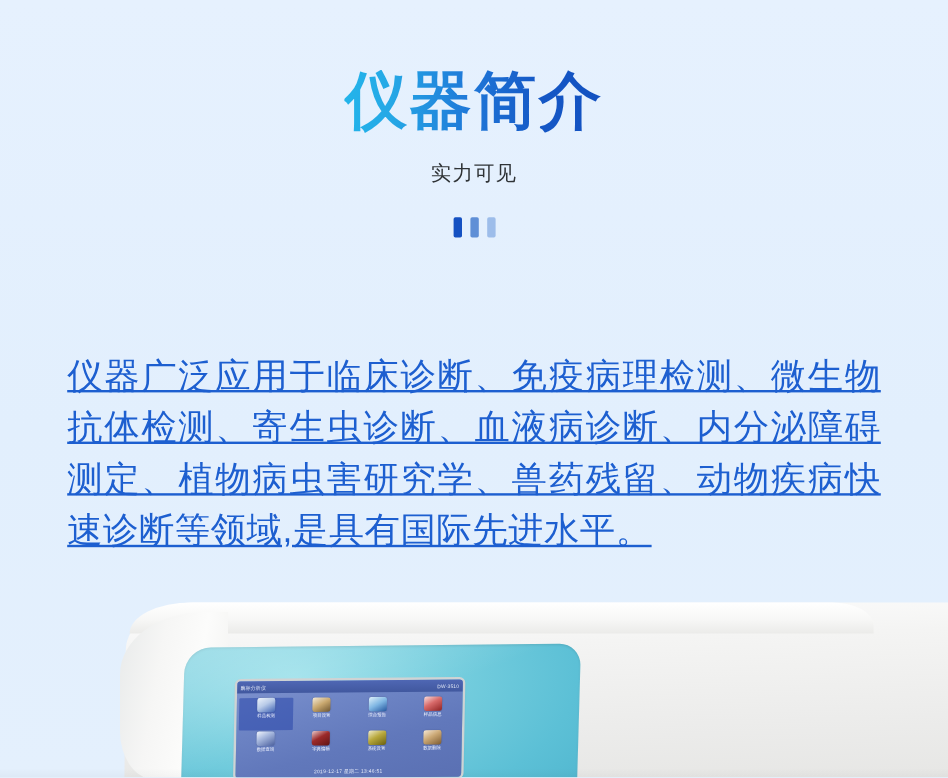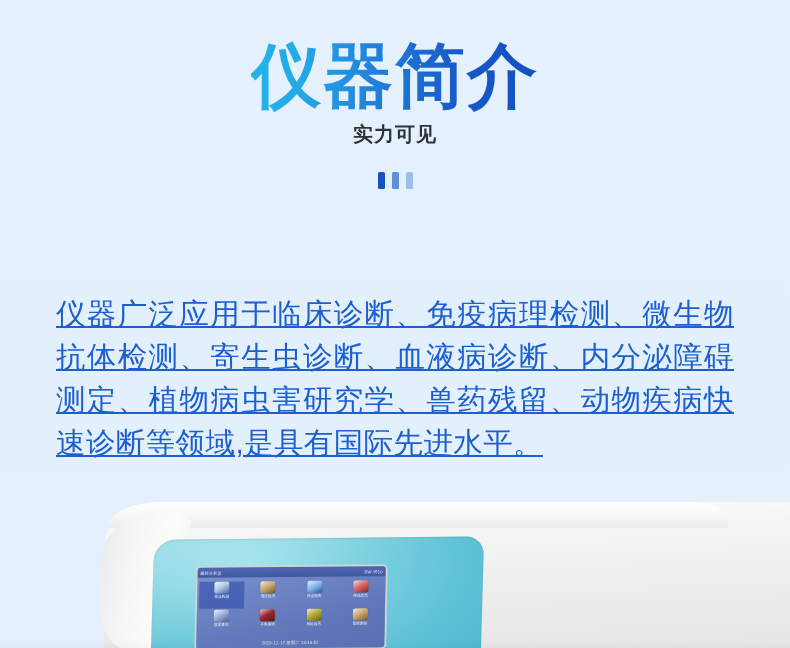--- a/index.html
+++ b/index.html
@@ -15,41 +15,40 @@
   .page {
     position:absolute; inset:0;
     background:linear-gradient(180deg,#e6f1fe 0%,#e2effd 55%,#e4f0fd 100%);
     overflow:hidden;
   }
 
   
   .header { position:absolute; left:0; right:0; top:0; text-align:center; }
 
   .main-title {
-    margin-top:40px;
-    font-size:70px;
+    margin-top:58px;
+    font-size:52px;
     font-weight:bold;
     letter-spacing:2px;
     line-height:1.05;
     background:linear-gradient(90deg,#23b4ea 0%,#25a8e6 18%,#1f78d8 48%,#1558c6 75%,#1250c0 100%);
     -webkit-background-clip:text;
     background-clip:text;
     color:transparent;
     -webkit-text-fill-color:transparent;
     display:inline-block;
     text-align:center;
   }
 
   .sub-title {
-    margin-top:8px;
-    font-size:20px;
+    margin-top:22px;
+    font-size:17px;
     color:#2f3336;
     letter-spacing:1px;
     line-height:1.2;
-    font-weight:bold;
   }
 
   
   .bars {
     margin-top:26px;
     display:flex;
     justify-content:center;
     align-items:flex-start;
     gap:7px;
     height:18px;

